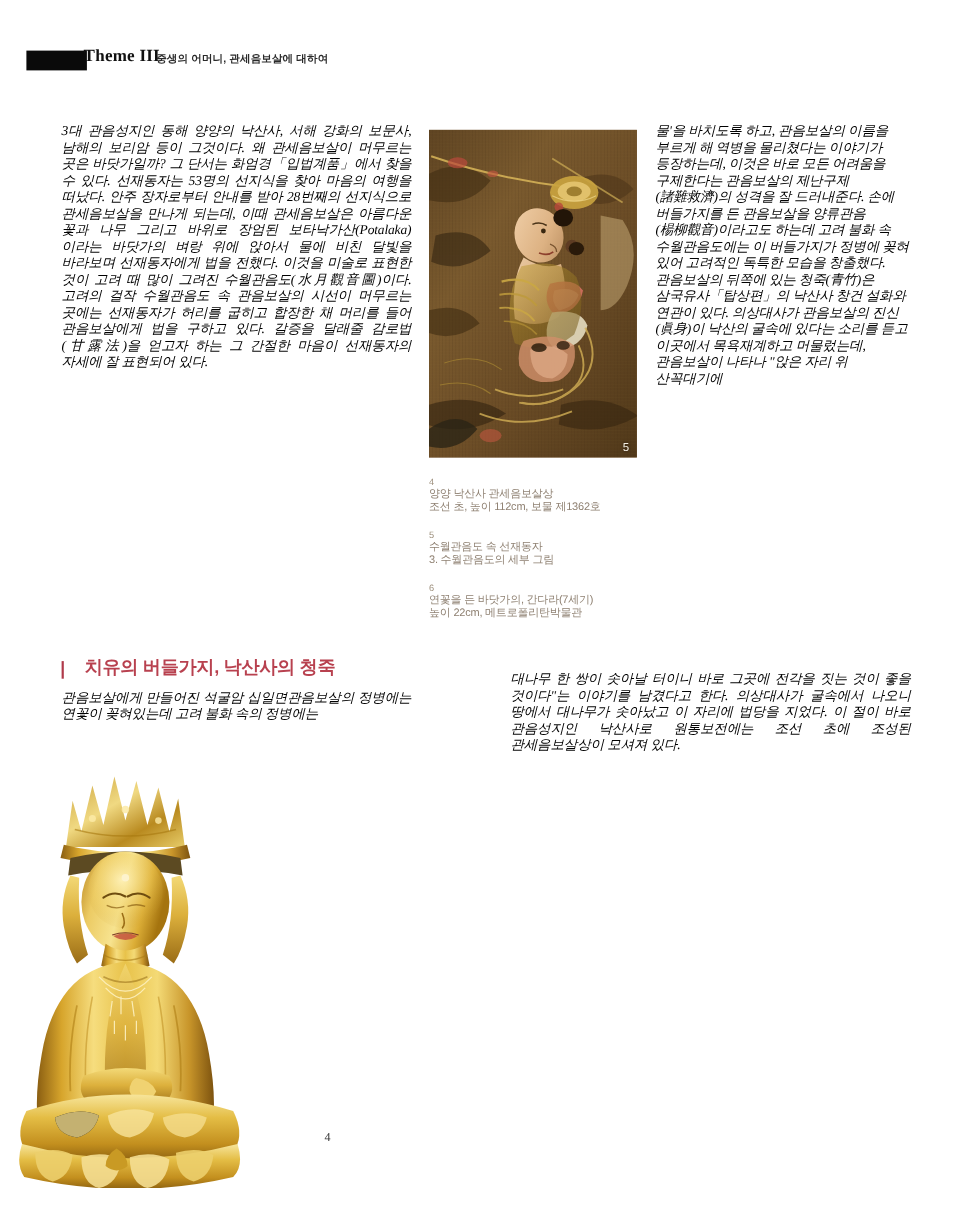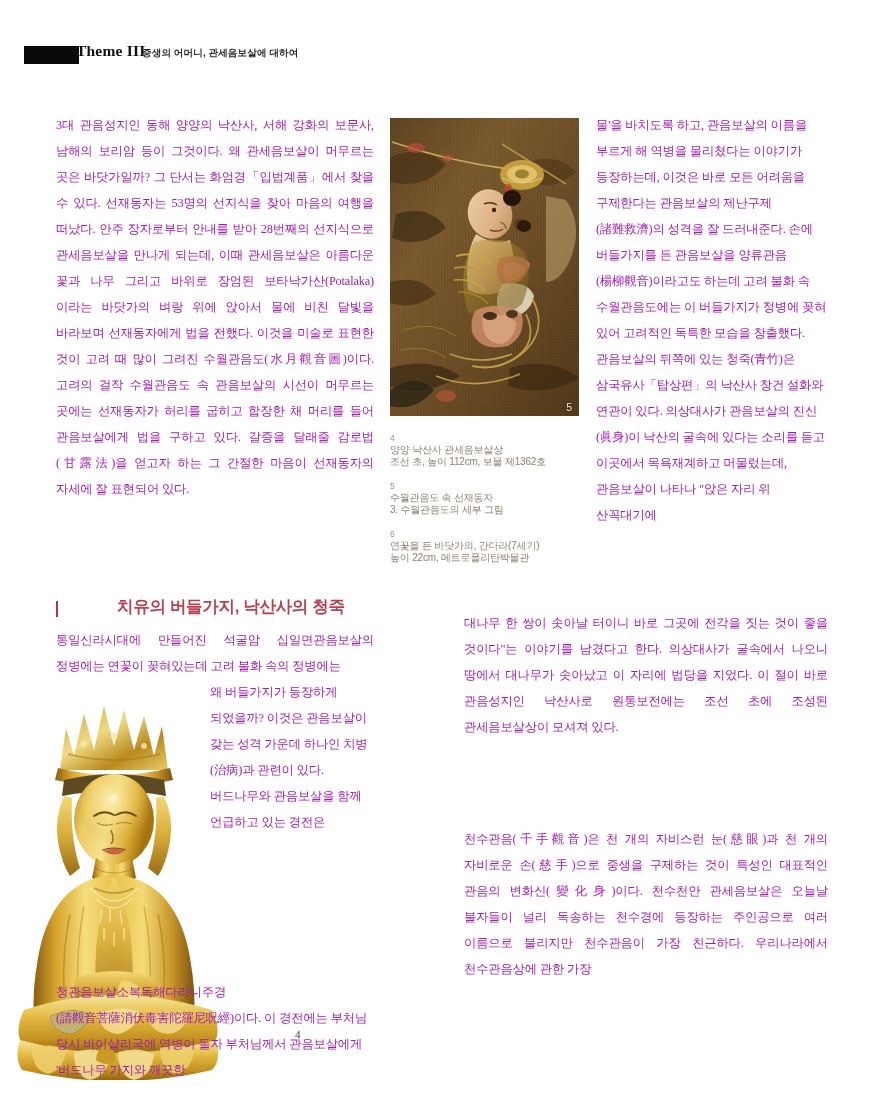--- a/index.html
+++ b/index.html
@@ -52,24 +52,25 @@
     font-weight: bold;
     color: #2a2a2a;
     letter-spacing: .1px;
     white-space: nowrap;
   }
 
   
   .bodytext p {
     margin: 0;
     font-size: 12.3px;
-    line-height: 26px;
+    line-height: 15px;
     letter-spacing: -0.15px;
-    color: #a21caf;
+    color: #000000;
     word-break: keep-all;
+    font-style: italic;
   }
   .t-right  { }
   .t-just   { text-align: justify; text-align-last: left; }
 
   
   .col-left {
     position: absolute;
     left: 56px;
     top: 112px;
     width: 318px;
@@ -80,21 +81,20 @@
     top: 596px;
     width: 318px;
     z-index: 4;
   }
 
   
   .section-head {
     display: flex;
     align-items: center;
     margin-bottom: 9px;
-    gap: 40px;
   }
   .section-rule {
     display: inline-block;
     width: 2px;
     height: 16px;
     background: #b03a4a;
     margin-right: 19px;
     position: relative;
     top: 2px;
   }
@@ -212,23 +212,22 @@
 
 <div class="col-left bodytext">
   <p class="t-just">3대 관음성지인 동해 양양의 낙산사, 서해 강화의 보문사, 남해의 보리암 등이 그것이다. 왜 관세음보살이 머무르는 곳은 바닷가일까? 그 단서는 화엄경「입법계품」에서 찾을 수 있다. 선재동자는 53명의 선지식을 찾아 마음의 여행을 떠났다. 안주 장자로부터 안내를 받아 28번째의 선지식으로 관세음보살을 만나게 되는데, 이때 관세음보살은 아름다운 꽃과 나무 그리고 바위로 장엄된 보타낙가산(Potalaka)이라는 바닷가의 벼랑 위에 앉아서 물에 비친 달빛을 바라보며 선재동자에게 법을 전했다. 이것을 미술로 표현한 것이 고려 때 많이 그려진 수월관음도(水月觀音圖)이다. 고려의 걸작 수월관음도 속 관음보살의 시선이 머무르는 곳에는 선재동자가 허리를 굽히고 합장한 채 머리를 들어 관음보살에게 법을 구하고 있다. 갈증을 달래줄 감로법(甘露法)을 얻고자 하는 그 간절한 마음이 선재동자의 자세에 잘 표현되어 있다.</p>
 </div>
 
 <div class="col-left-lower bodytext">
   <div class="section-head">
     <span class="section-rule"></span>
     <span class="section-title">치유의 버들가지, 낙산사의 청죽</span>
   </div>
-  <p class="t-just">통일신라시대에 만들어진 석굴암 십일면관음보살의 정병에는 연꽃이 꽂혀있는데 고려 불화 속의 정병에는</p>
+  <p class="t-just">관음보살에게 만들어진 석굴암 십일면관음보살의 정병에는 연꽃이 꽂혀있는데 고려 불화 속의 정병에는</p>
   <div class="statue-float"></div>
-  <p class="t-right">왜 버들가지가 등장하게 되었을까? 이것은 관음보살이 갖는 성격 가운데 하나인 치병(治病)과 관련이 있다. 버드나무와 관음보살을 함께 언급하고 있는 경전은 청관음보살소복독해다라니주경(請觀音菩薩消伏毒害陀羅尼呪經)이다. 이 경전에는 부처님 당시 바이샬리국에 역병이 돌자 부처님께서 관음보살에게 '버드나무 가지와 깨끗한</p>
 </div>
 
 <div class="statue-wrap">
   <svg width="300" height="388" viewBox="0 0 300 388" xmlns="http://www.w3.org/2000/svg" aria-hidden="true">
     <defs>
       <linearGradient id="gold" x1="0" y1="0" x2="1" y2="0">
         <stop offset="0%" stop-color="#8a5e12"></stop>
         <stop offset="14%" stop-color="#d7a52c"></stop>
         <stop offset="32%" stop-color="#f6dd7e"></stop>
         <stop offset="50%" stop-color="#e8c24a"></stop>
@@ -470,17 +469,16 @@
 
 <div class="col-right bodytext">
   <p class="t-right">물'을 바치도록 하고, 관음보살의 이름을 부르게 해 역병을 물리쳤다는 이야기가 등장하는데, 이것은 바로 모든 어려움을 구제한다는 관음보살의 제난구제(諸難救濟)의 성격을 잘 드러내준다. 손에 버들가지를 든 관음보살을 양류관음(楊柳觀音)이라고도 하는데 고려 불화 속 수월관음도에는 이 버들가지가 정병에 꽂혀 있어 고려적인 독특한 모습을 창출했다. 관음보살의 뒤쪽에 있는 청죽(青竹)은 삼국유사「탑상편」의 낙산사 창건 설화와 연관이 있다. 의상대사가 관음보살의 진신(眞身)이 낙산의 굴속에 있다는 소리를 듣고 이곳에서 목욕재계하고 머물렀는데, 관음보살이 나타나 "앉은 자리 위 산꼭대기에</p>
 </div>
 
 <div class="col-right-wide bodytext">
   <p class="t-just">대나무 한 쌍이 솟아날 터이니 바로 그곳에 전각을 짓는 것이 좋을 것이다"는 이야기를 남겼다고 한다. 의상대사가 굴속에서 나오니 땅에서 대나무가 솟아났고 이 자리에 법당을 지었다. 이 절이 바로 관음성지인 낙산사로 원통보전에는 조선 초에 조성된 관세음보살상이 모셔져 있다.</p>
 </div>
 
 <div class="col-right-lower bodytext">
-  <p class="t-just">천수관음(千手觀音)은 천 개의 자비스런 눈(慈眼)과 천 개의 자비로운 손(慈手)으로 중생을 구제하는 것이 특성인 대표적인 관음의 변화신(變化身)이다. 천수천안 관세음보살은 오늘날 불자들이 널리 독송하는 천수경에 등장하는 주인공으로 여러 이름으로 불리지만 천수관음이 가장 친근하다. 우리나라에서 천수관음상에 관한 가장</p>
 </div>
 
 <div class="folio folio-left">28</div>
 <div class="folio folio-right">4</div>
 
 </body></html>

